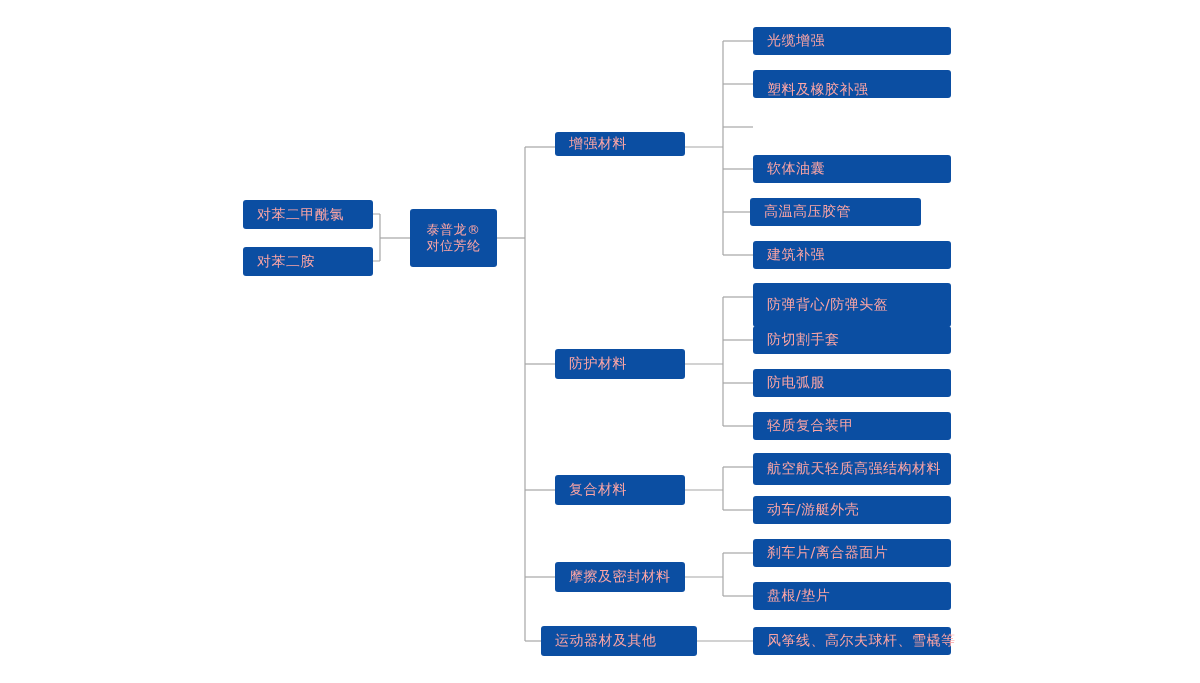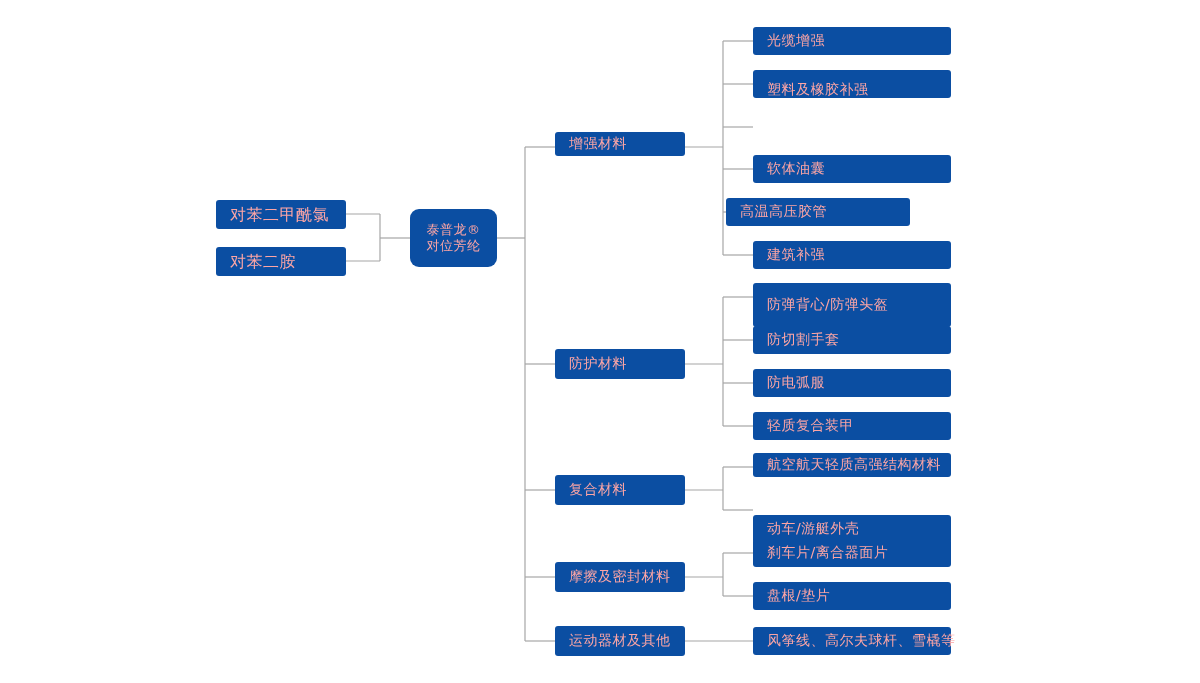--- a/index.html
+++ b/index.html
@@ -39,21 +39,21 @@
     flex-direction: column;
     justify-content: center;
     align-items: center;
     padding-left: 0;
     text-align: center;
     font-size: 13px;
   }
   .node.root span { display: block; }
   .leaf { font-size: 14px; }
   .cat  { font-size: 14px; }
-  .src  { font-size: 16px; }
+  .src  { font-size: 14px; margin-left: 27px; }
   svg.links {
     position: absolute;
     left: 0; top: 0;
     width: 1200px;
     height: 683px;
     pointer-events: none;
   }
   svg.links path, svg.links line {
     stroke: #a6a6a6;
     stroke-width: 1.2;
@@ -110,74 +110,74 @@
     <line x1="685" y1="641" x2="753" y2="641"></line>
   </svg>
 
   <div class="node src" style="left:216px; top:200px; width:130px; height:29px;">
     <span>对苯二甲酰氯</span>
   </div>
   <div class="node src" style="left:216px; top:247px; width:130px; height:29px;">
     <span>对苯二胺</span>
   </div>
 
-  <div class="node root" style="left:410px; top:209px; width:87px; height:58px;border-radius:9px;">
+  <div class="node root" style="left:410px; top:209px; width:87px; height:58px;">
     <span>泰普龙®</span>
     <span>对位芳纶</span>
   </div>
 
   <div class="node cat" style="left:555px; top:132px; width:130px; height:24px;">
     <span>增强材料</span>
   </div>
   <div class="node cat" style="left:555px; top:349px; width:130px; height:30px;">
     <span>防护材料</span>
   </div>
   <div class="node cat" style="left:555px; top:475px; width:130px; height:30px;">
     <span>复合材料</span>
   </div>
   <div class="node cat" style="left:555px; top:562px; width:130px; height:30px;">
     <span>摩擦及密封材料</span>
   </div>
-  <div class="node cat" style="left:555px; top:626px; width:130px; height:30px;font-family:Liberation Serif, serif;">
+  <div class="node cat" style="left:541px; top:626px; width:156px; height:30px;font-family:Liberation Serif, serif;">
     <span>运动器材及其他</span>
   </div>
 
   <div class="node leaf" style="left:753px; top:27px; width:198px; height:28px;">
     <span>光缆增强</span>
   </div>
   <div class="node leaf" style="left:753px; top:70px; width:198px; height:28px;align-items:flex-end;">
     <span>塑料及橡胶补强</span>
   </div>
   <div class="node leaf" style="left:753px; top:155px; width:198px; height:28px;">
     <span>软体油囊</span>
   </div>
-  <div class="node leaf" style="left:726px; top:198px; width:184px; height:28px;">
+  <div class="node leaf" style="left:750px; top:198px; width:171px; height:28px;">
     <span>高温高压胶管</span>
   </div>
   <div class="node leaf" style="left:753px; top:241px; width:198px; height:28px;">
     <span>建筑补强</span>
   </div>
 
   <div class="node leaf" style="left:753px; top:283px; width:198px; height:44px;">
     <span>防弹背心/防弹头盔</span>
   </div>
   <div class="node leaf" style="left:753px; top:326px; width:198px; height:28px;align-items:center;">
     <span>防切割手套</span>
   </div>
   <div class="node leaf" style="left:753px; top:369px; width:198px; height:28px;">
     <span>防电弧服</span>
   </div>
   <div class="node leaf" style="left:753px; top:412px; width:198px; height:28px;">
     <span>轻质复合装甲</span>
   </div>
 
-  <div class="node leaf" style="left:753px; top:453px; width:198px; height:24px;">
+  <div class="node leaf" style="left:753px; top:453px; width:198px; height:32px;">
     <span>航空航天轻质高强结构材料</span>
   </div>
-  <div class="node leaf" style="left:753px; top:496px; width:198px; height:28px;margin-top:19px;">
+  <div class="node leaf" style="left:753px; top:496px; width:198px; height:28px;">
     <span>动车/游艇外壳</span>
   </div>
 
   <div class="node leaf" style="left:753px; top:539px; width:198px; height:28px;">
     <span>刹车片/离合器面片</span>
   </div>
   <div class="node leaf" style="left:753px; top:582px; width:198px; height:28px;">
     <span>盘根/垫片</span>
   </div>
 

